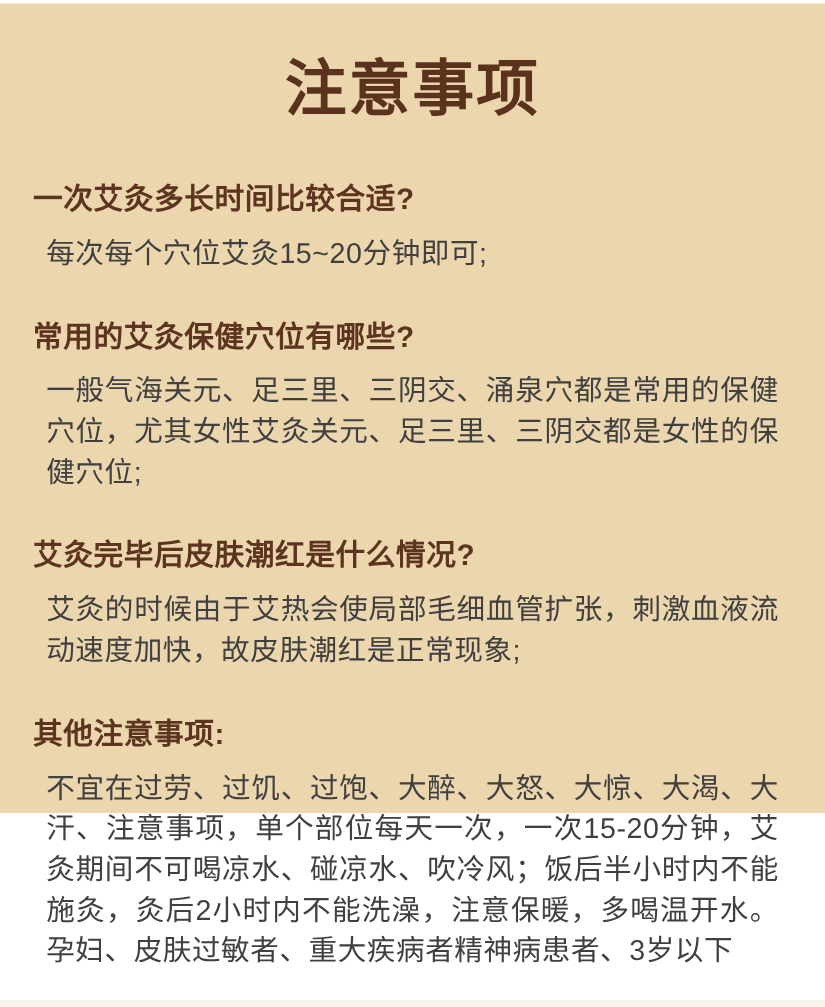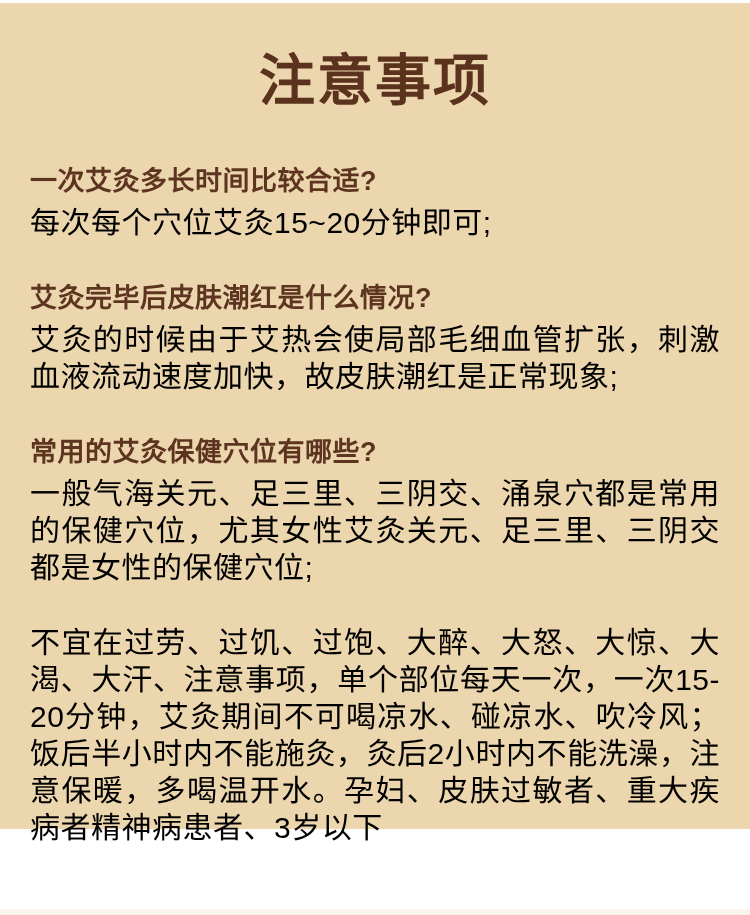--- a/index.html
+++ b/index.html
@@ -26,21 +26,21 @@
   .edge-strip-bottom {
     position: absolute;
     bottom: 0; left: 0;
     width: 750px; height: 6px;
     background: #faf5eb;
     z-index: 2;
   }
   .page {
     position: absolute;
     top: 3px; left: 0;
-    width: 750px; height: 826px;
+    width: 750px; height: 736px;
     background: #ecd6ae;
     box-sizing: border-box;
     padding: 0 30px;
   }
   .page-title {
     margin: 42px 0 45px 0;
     text-align: center;
     font-size: 56px;
     line-height: 72px;
     font-weight: bold;
@@ -52,53 +52,54 @@
   }
   .section-heading {
     margin: 0 0 4px 0;
     font-size: 27px;
     line-height: 38px;
     font-weight: bold;
     color: #5d3420;
     letter-spacing: 0.5px;
   }
   .section-body {
-    margin: 0;
-    font-size: 30px;
+    margin: 12px;
+    font-size: 26px;
     line-height: 37px;
     font-weight: normal;
-    color: #000000;
+    color: #404040;
     letter-spacing: 0.5px;
     text-align: justify;
     word-break: break-all;
   }
 </style>
 </head>
 <body>
 
 <div class="canvas">
   <div class="edge-strip-top"></div>
 
   <div class="page">
     <h1 class="page-title">注意事项</h1>
 
     <div class="section">
       <h2 class="section-heading">一次艾灸多长时间比较合适?</h2>
       <p class="section-body">每次每个穴位艾灸15~20分钟即可;</p>
     </div>
 
     <div class="section">
+      <h2 class="section-heading">常用的艾灸保健穴位有哪些?</h2>
+      <p class="section-body">一般气海关元、足三里、三阴交、涌泉穴都是常用的保健穴位，尤其女性艾灸关元、足三里、三阴交都是女性的保健穴位;</p>
+    </div>
+
+    <div class="section">
       <h2 class="section-heading">艾灸完毕后皮肤潮红是什么情况?</h2>
       <p class="section-body">艾灸的时候由于艾热会使局部毛细血管扩张，刺激血液流动速度加快，故皮肤潮红是正常现象;</p>
     </div>
 
     <div class="section">
-      <h2 class="section-heading">常用的艾灸保健穴位有哪些?</h2>
-      <p class="section-body">一般气海关元、足三里、三阴交、涌泉穴都是常用的保健穴位，尤其女性艾灸关元、足三里、三阴交都是女性的保健穴位;</p>
-    </div>
-
-    <div class="section">
+      <h2 class="section-heading">其他注意事项:</h2>
       <p class="section-body">不宜在过劳、过饥、过饱、大醉、大怒、大惊、大渴、大汗、注意事项，单个部位每天一次，一次15-20分钟，艾灸期间不可喝凉水、碰凉水、吹冷风；饭后半小时内不能施灸，灸后2小时内不能洗澡，注意保暖，多喝温开水。孕妇、皮肤过敏者、重大疾病者精神病患者、3岁以下</p>
     </div>
   </div>
 
   <div class="edge-strip-bottom"></div>
 </div>
 
 </body></html>

